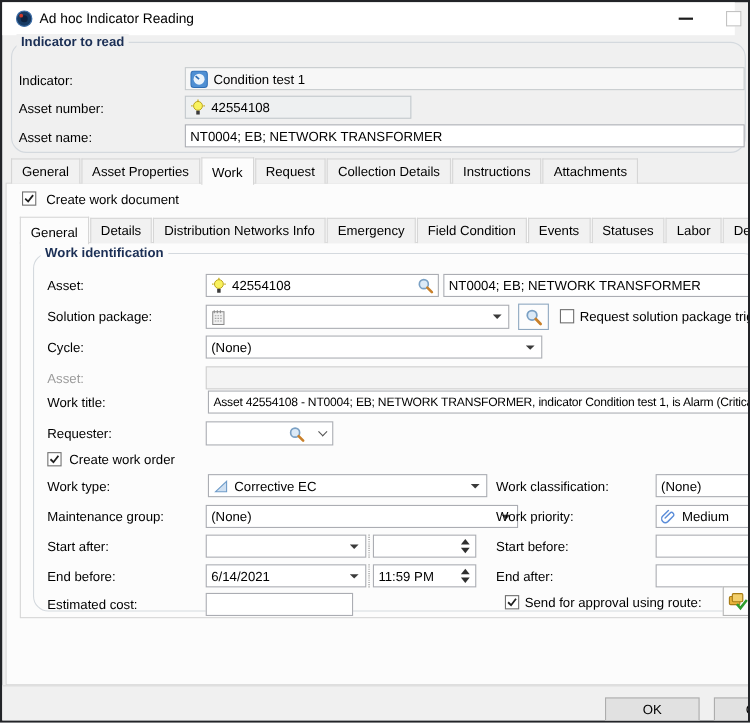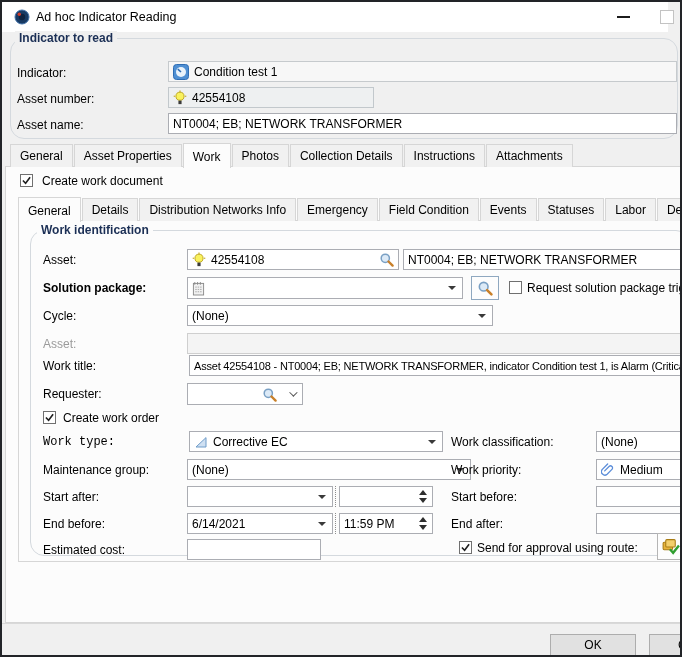--- a/index.html
+++ b/index.html
@@ -101,21 +101,21 @@
     <span class="lbl" style="left:6px;top:79px;">Asset name:</span>
     <div class="tb" style="left:157px;top:74px;width:509px;">
       <span>NT0004; EB; NETWORK TRANSFORMER</span>
     </div>
   </div>
 
   <div class="tabstrip" style="left:8px;top:141px;">
     <div class="tab">General</div>
     <div class="tab">Asset Properties</div>
     <div class="tab sel">Work</div>
-    <div class="tab">Photos</div>
+    <div class="tab">Request</div>
     <div class="tab">Collection Details</div>
     <div class="tab">Instructions</div>
     <div class="tab">Attachments</div>
   </div>
 
   <div class="panel" style="left:3px;top:164px;width:678px;height:457px;"></div>
 
   <div class="chk" style="left:18px;top:172px;">
     <svg width="9" height="9" viewBox="0 0 10 10">
         <path d="M1 5 L4 8 L9 1.5" fill="none" stroke="#1f1f1f" stroke-width="1.8"></path>
@@ -157,21 +157,21 @@
         <svg width="16" height="16" viewBox="0 0 16 16">
             <circle cx="6.3" cy="6.3" r="4.1" fill="#dceaf7" stroke="#7aa0c4" stroke-width="1.5"></circle>
             <line x1="9.5" y1="9.5" x2="13.6" y2="13.6" stroke="#c9802a" stroke-width="2.4" stroke-linecap="round"></line>
           </svg>
       </span>
     </div>
     <div class="tb" style="left:372px;top:18px;width:288px;">
       <span>NT0004; EB; NETWORK TRANSFORMER</span>
     </div>
 
-    <span class="lbl" style="left:12px;top:50px;font-weight:bold;">Solution package:</span>
+    <span class="lbl" style="left:12px;top:50px;">Solution package:</span>
     <div class="tb combo" style="left:156px;top:46px;width:276px;height:22px;">
       <span class="ico">
         <svg width="13" height="15" viewBox="0 0 14 16">
             <rect x="1.5" y="2.5" width="11" height="12.5" fill="#f1f1f1" stroke="#8a8a8a"></rect>
             <line x1="3" y1="1" x2="3" y2="4" stroke="#8a8a8a"></line>
             <line x1="6" y1="1" x2="6" y2="4" stroke="#8a8a8a"></line>
             <line x1="9" y1="1" x2="9" y2="4" stroke="#8a8a8a"></line>
             <line x1="3.5" y1="6.5" x2="10.5" y2="6.5" stroke="#a5a5a5" stroke-dasharray="1.6 1"></line>
             <line x1="3.5" y1="9" x2="10.5" y2="9" stroke="#a5a5a5" stroke-dasharray="1.6 1"></line>
             <line x1="3.5" y1="11.5" x2="10.5" y2="11.5" stroke="#a5a5a5" stroke-dasharray="1.6 1"></line>
@@ -213,21 +213,21 @@
       <span class="chevron"></span>
     </div>
 
     <div class="chk" style="left:12px;top:180px;">
       <svg width="9" height="9" viewBox="0 0 10 10">
           <path d="M1 5 L4 8 L9 1.5" fill="none" stroke="#1f1f1f" stroke-width="1.8"></path>
         </svg>
     </div>
     <span class="lbl" style="left:32px;top:180px;">Create work order</span>
 
-    <span class="lbl" style="left:12px;top:204px;font-family:Liberation Mono, monospace;">Work type:</span>
+    <span class="lbl" style="left:12px;top:204px;">Work type:</span>
     <div class="tb combo" style="left:158px;top:200px;width:254px;">
       <span class="ico">
         <svg width="14" height="14" viewBox="0 0 14 14">
             <path d="M2 12 L12 2.6 L12 12 Z" fill="#cfe0f2" stroke="#6f9cc9"></path>
           </svg>
       </span>
       <span>Corrective EC</span>
       <span class="dd"></span>
     </div>
     <span class="lbl" style="left:420px;top:204px;">Work classification:</span>

